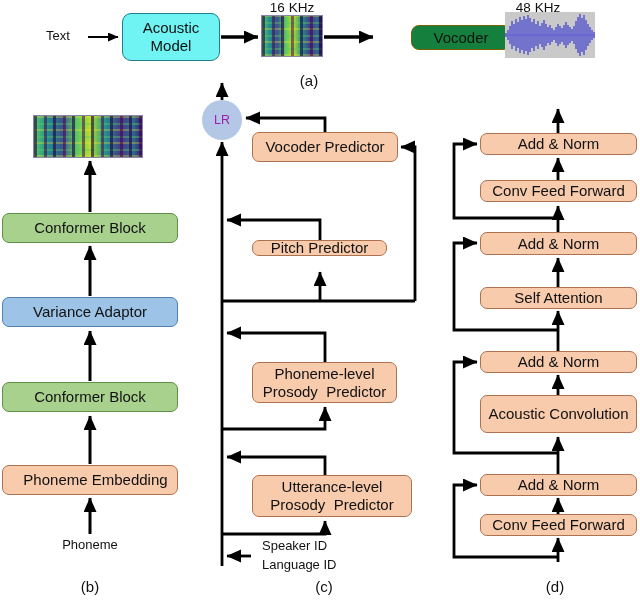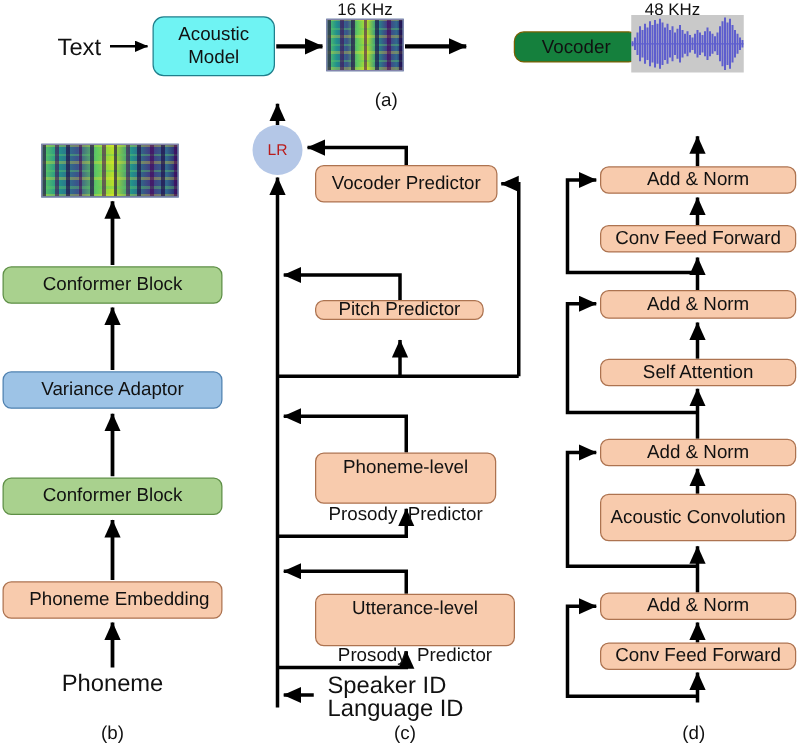--- a/index.html
+++ b/index.html
@@ -11,41 +11,41 @@
   .box{
     position:absolute;display:flex;align-items:center;justify-content:center;
     text-align:center;font-size:15px;line-height:1.2;border-radius:7px;
     border:1.4px solid #9a6a4a;box-sizing:border-box;padding:1px 3px;
   }
   .peach{background:#F8CBAD;border-color:#ad7350;}
   .green{background:#A9D18E;border-color:#5e8f46;}
   .blueb{background:#9DC3E6;border-color:#4f81b0;}
   .cyanb{background:#6FF3F3;border-color:#1f7f8c;border-radius:9px;}
   .goldb{background:#15803d;border-color:#7a6000;border-radius:8px;margin-left:36px;}
-  .lbl{position:absolute;font-size:19px;white-space:nowrap;}
+  .lbl{position:absolute;font-size:13px;white-space:nowrap;}
   .cap{position:absolute;font-size:15px;width:34px;text-align:center;}
   .khz{position:absolute;font-size:13.5px;text-align:center;width:64px;}
   .lr-circle{
     position:absolute;left:202px;top:100px;width:40px;height:40px;border-radius:50%;
     background:#B4C7E7;display:flex;align-items:center;justify-content:center;
-    font-size:12.5px;color:#b91c1c;
+    font-size:12.5px;color:#a21caf;
   }
   .spec{
     position:absolute;border:1px solid #8585ad;box-sizing:border-box;
     background-color:#31688e;
     background-image:
       repeating-linear-gradient(90deg, rgba(30,10,70,0.65) 0 3px, rgba(0,0,0,0) 3px 10px, rgba(68,1,84,0.55) 10px 13px, rgba(0,0,0,0) 13px 19px),
       repeating-linear-gradient(0deg, rgba(253,231,37,0.30) 0 2px, rgba(0,0,0,0) 2px 6px, rgba(94,201,98,0.40) 6px 8px, rgba(0,0,0,0) 8px 13px),
       linear-gradient(90deg,#5ec962 0%, #21918c 12%, #3b528b 26%, #5ec962 40%, #b5de2b 52%, #21918c 66%, #443983 80%, #31688e 92%, #2d1e6b 100%);
   }
   .wave{
     position:absolute;left:505px;top:12px;width:90px;height:46px;
     background:#c9c9c9;
   }
-  .two-line span{display:block;white-space:pre;margin-top:20px;}
+  .two-line span{display:block;white-space:pre;}
 </style>
 </head>
 <body>
 
 <div id="stage">
 
   <svg width="640" height="602" viewBox="0 0 640 602">
     <defs>
       <marker id="ah" markerUnits="userSpaceOnUse" markerWidth="16" markerHeight="14" refX="14" refY="6.5" orient="auto">
         <path d="M0 0 L14.5 6.5 L0 13 Z" fill="#000"></path>

